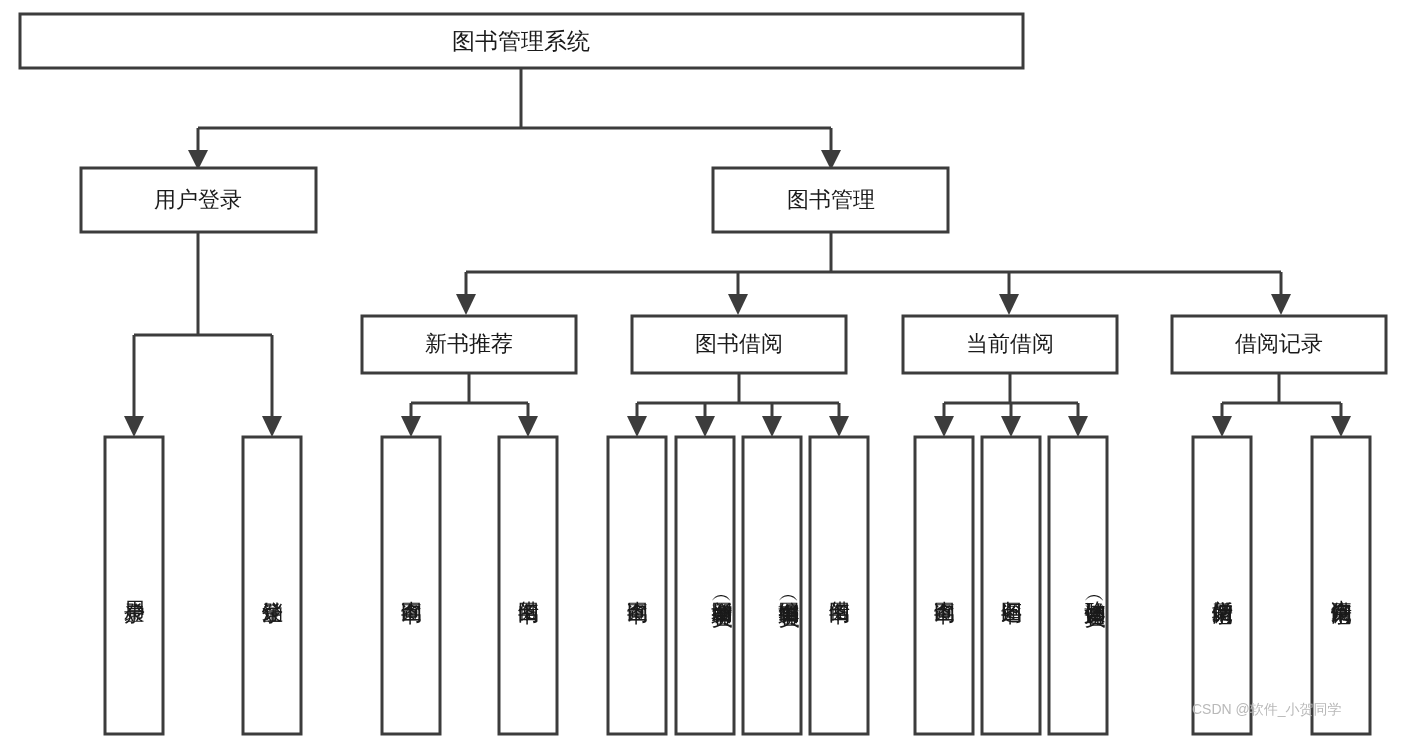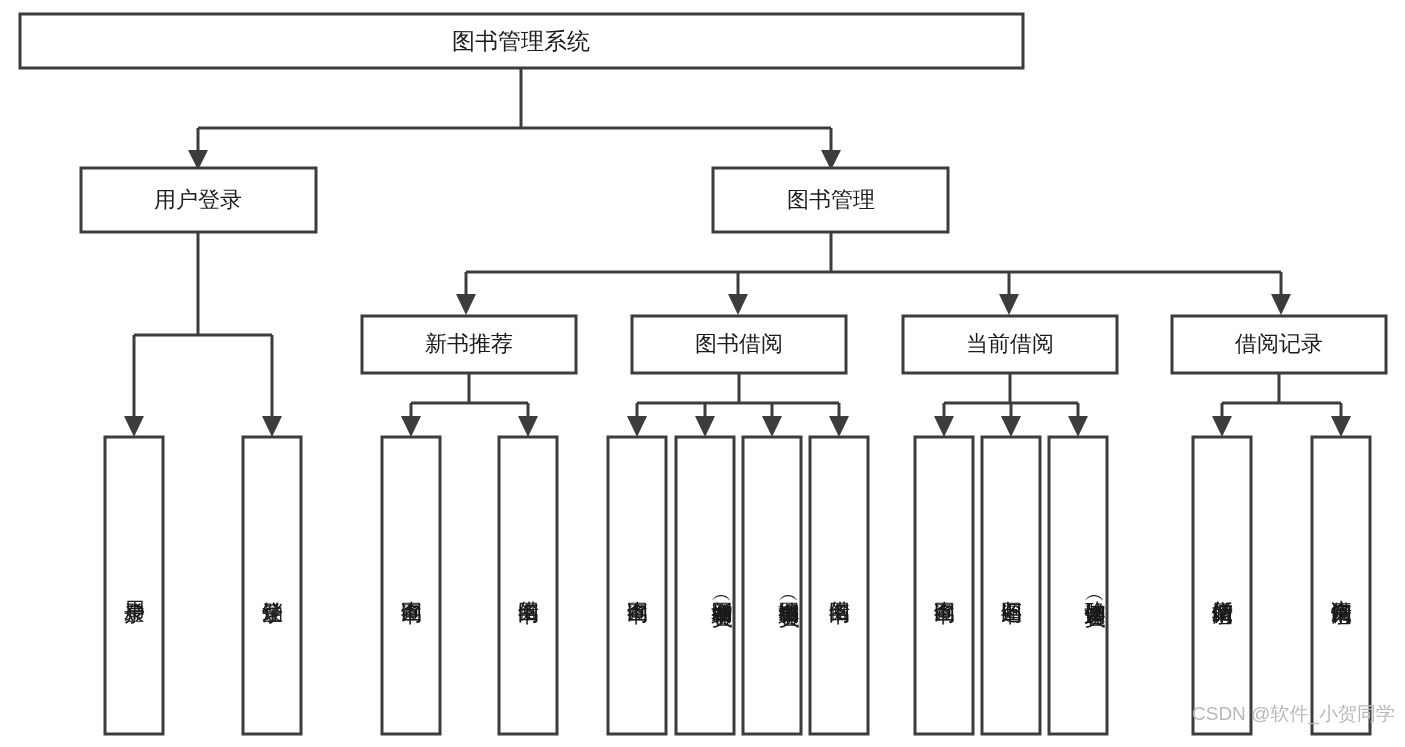--- a/index.html
+++ b/index.html
@@ -32,21 +32,21 @@
     line-height:1.18;
     color:#1a1a1a;
     letter-spacing:1px;
     white-space:nowrap;
     pointer-events:none;
   }
   .vlabel.center{align-items:center;}
   .watermark{
     position:absolute;
     left:1192px;top:701px;
-    font-size:19px;
+    font-size:14px;
     color:#b9b9b9;
     font-family:"Liberation Sans","DejaVu Sans",sans-serif;
     white-space:nowrap;
   }
 </style>
 </head>
 <body>
 
 <div id="stage">
 

